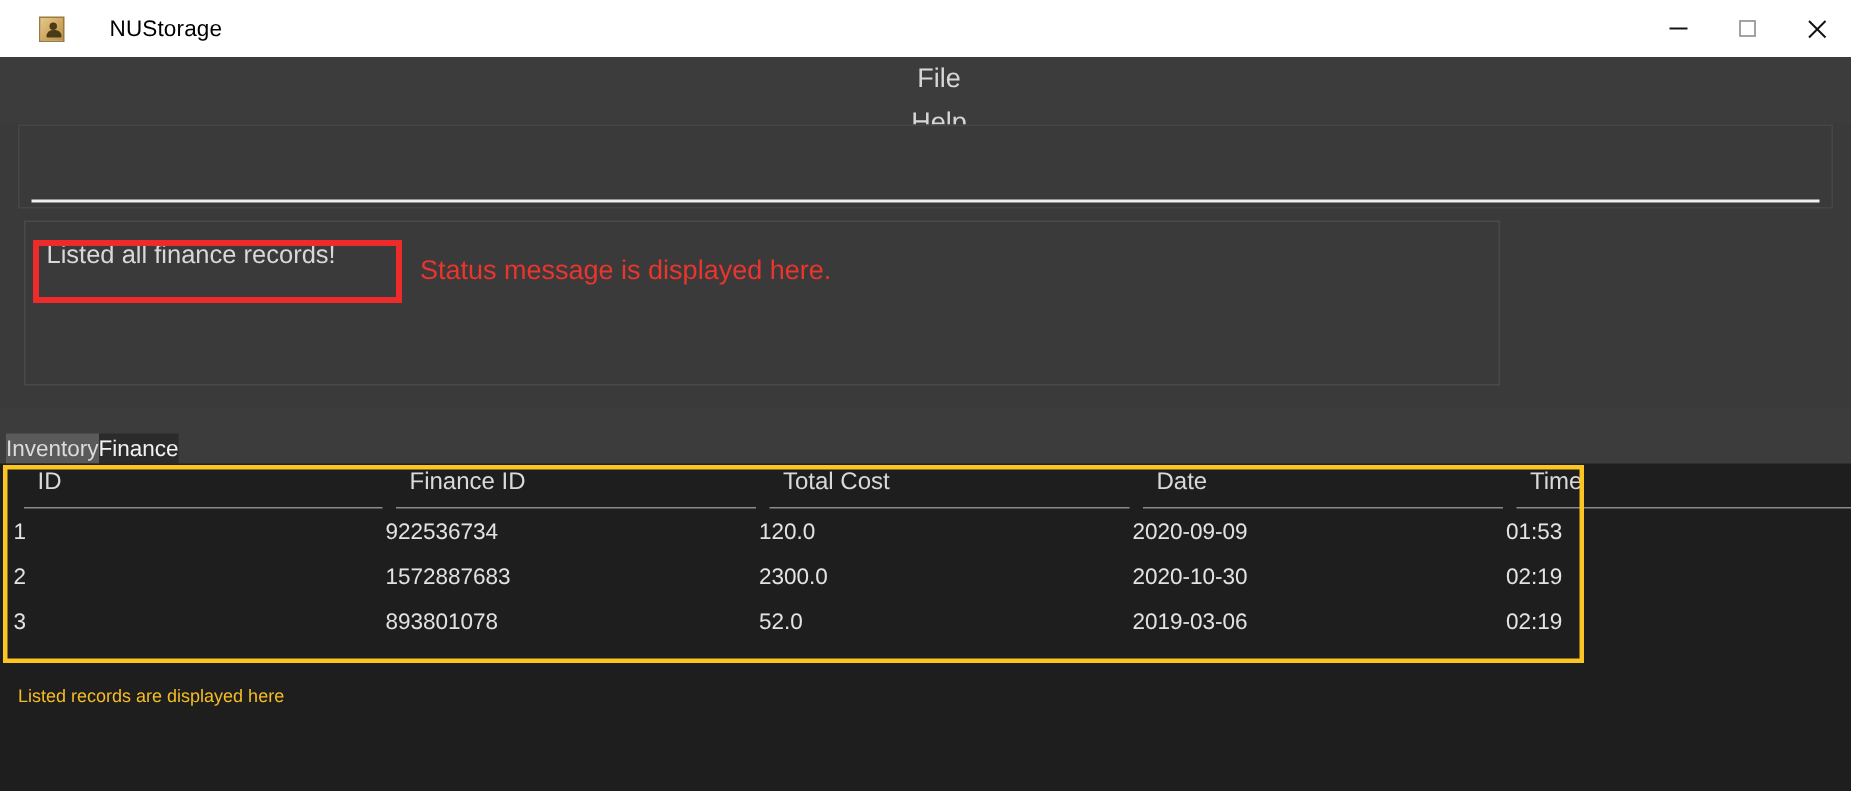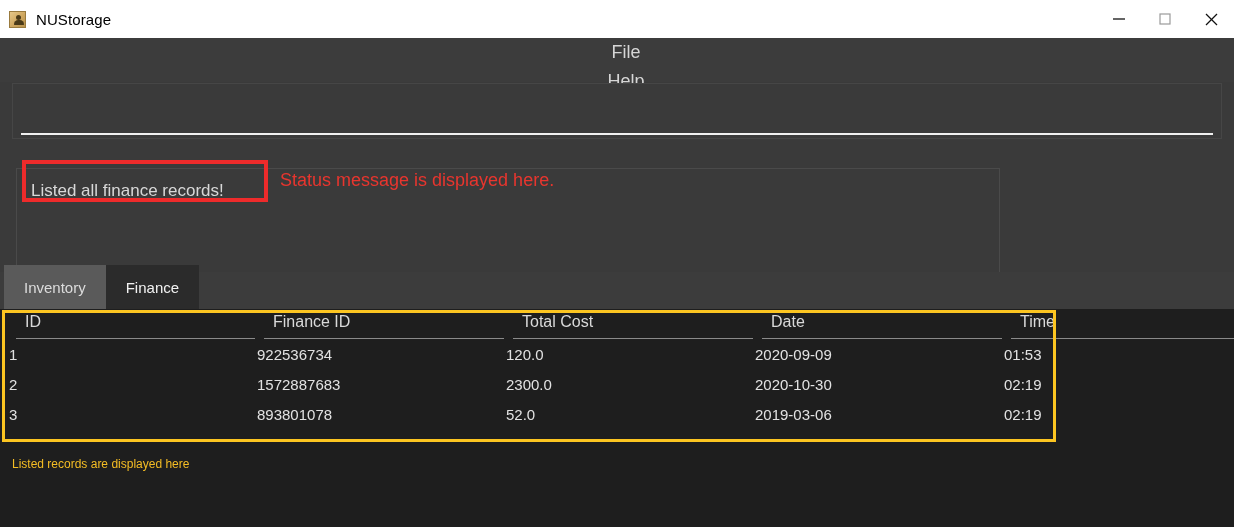--- a/index.html
+++ b/index.html
@@ -15,21 +15,21 @@
     background:#3a3a3a;
   }
 
   
   .titlebar {
     position:absolute; left:0; top:0;
     width:1234px; height:38px;
     background:#ffffff;
     display:flex; align-items:center;
   }
-  .title-left { display:flex; padding-left:9px; }
+  .title-left { display:flex; padding-left:26px;gap:20px; }
   .app-icon {
     width:17px; height:17px;
     background:linear-gradient(135deg,#e6c88a 0%,#cfa75f 55%,#b8924e 100%);
     border:1px solid #9a7b3e;
     position:relative;
     flex:0 0 auto;
   }
   .app-icon::before {
     content:""; position:absolute;
     left:6px; top:3px; width:5px; height:5px;
@@ -83,21 +83,21 @@
     width:1192px; height:24px;
     background:transparent;
     border:none; border-bottom:2px solid #f0f0f0;
     color:#e8e8e8; font-size:15px;
     font-family:"Liberation Sans", sans-serif;
     outline:none;
   }
 
   
   .status-panel {
-    position:absolute; left:16px; top:168px;
+    position:absolute; left:16px; top:147px;
     width:984px; height:110px;
     background:#3a3a3a;
     border:1px solid #4a4a4a;
   }
   .status-msg {
     position:absolute; left:14px; top:12px;
     font-size:17px; color:#d8d8d8;
     white-space:nowrap;
   }
   .anno-box-red {
@@ -114,22 +114,22 @@
 
   
   .tabstrip {
     position:absolute; left:0; top:272px;
     width:1234px; height:37px;
     background:#3c3c3c;
     display:flex; align-items:flex-end;
     padding-left:4px;
   }
   .tab {
-    height:44px;
-    padding:0 20px;
+    height:20px;
+    padding:0 0;
     display:flex; align-items:center;
     font-size:15px;
   }
   .tab.inactive { background:#5a5a5a; color:#dcdcdc; }
   .tab.active   { background:#2b2b2b; color:#f2f2f2; }
 
   
   .table-area {
     position:absolute; left:0; top:309px;
     width:1234px; height:218px;

